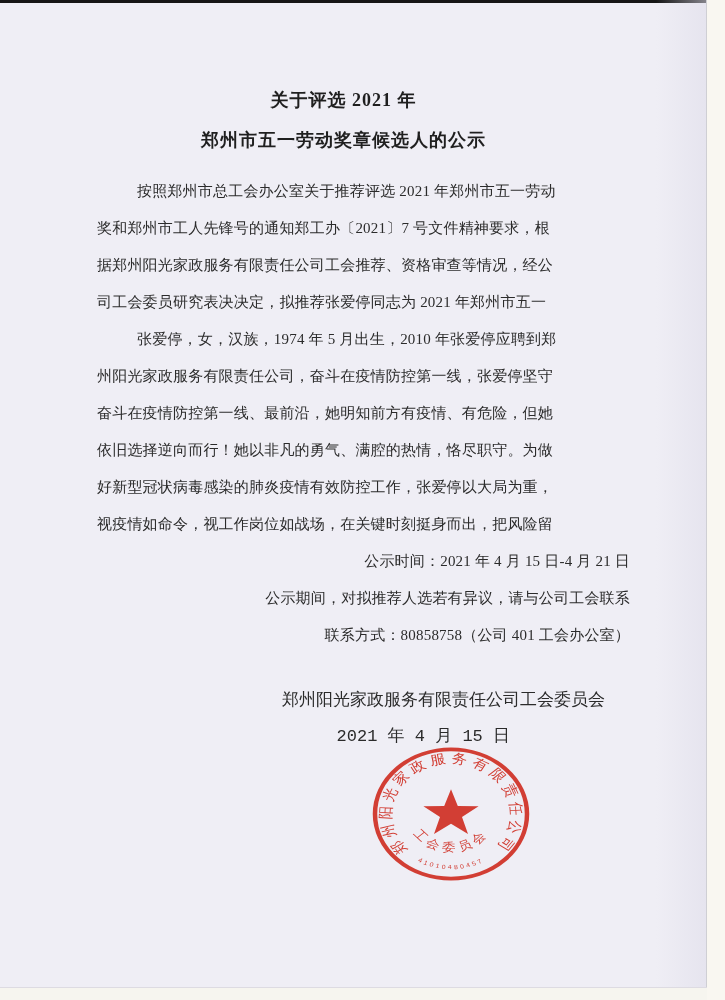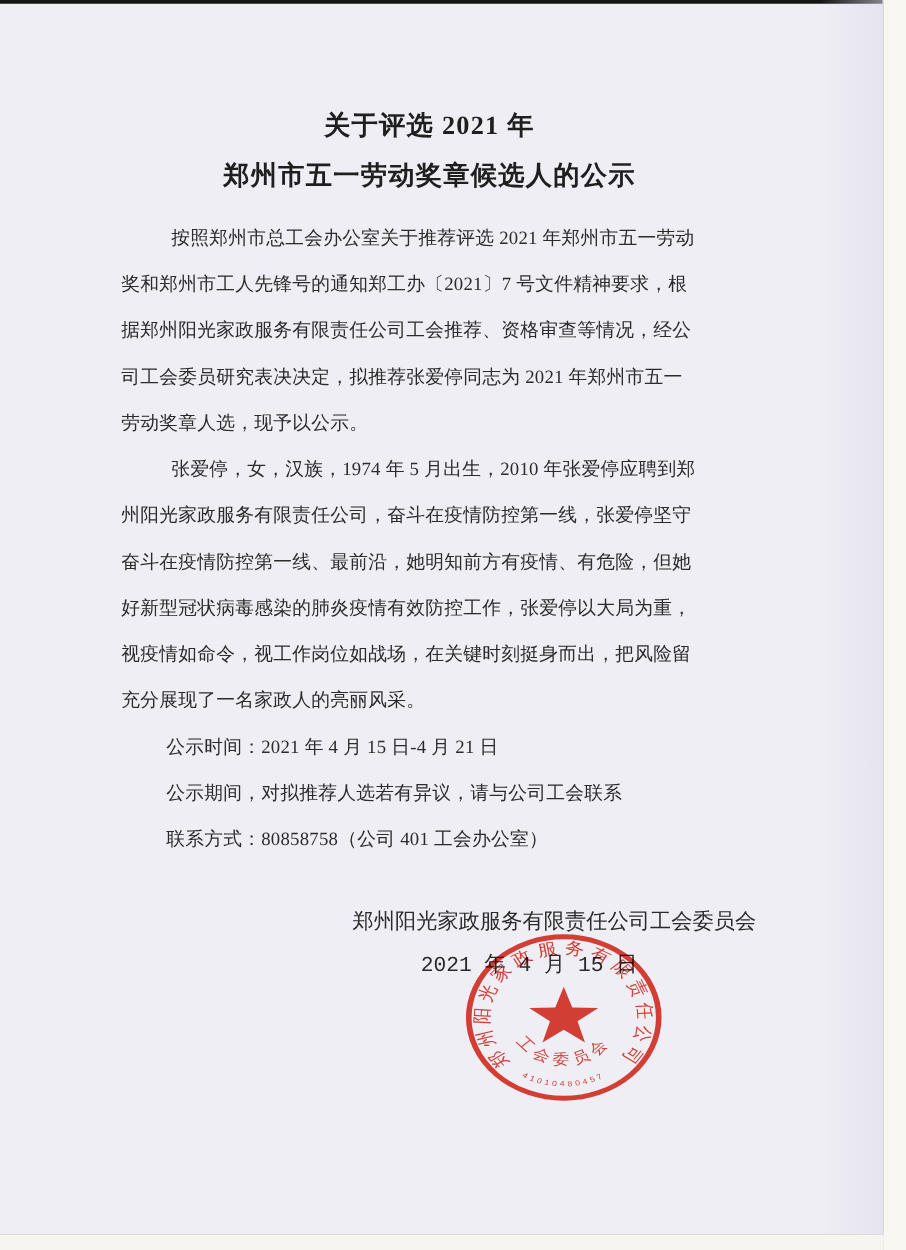--- a/index.html
+++ b/index.html
@@ -26,32 +26,32 @@
   }
   .edge-bottom {
     position:absolute; left:0; bottom:0; width:707px; height:12px;
     background:#f6f5ef; border-top:1px solid #dddbe2;
   }
   .content {
     position:absolute; left:97px; top:80px; width:533px;
   }
   .title {
     margin:0; height:40px; line-height:40px;
-    font-size:21px; font-weight:700; letter-spacing:1px;
+    font-size:18px; font-weight:700; letter-spacing:1px;
     text-align:center; transform:translateX(-20px);
     color:#1f1f1f;
   }
   .body { margin-top:13px; }
   .line {
     height:37px; line-height:37px;
     font-size:15px; letter-spacing:0.2px;
     white-space:nowrap;
   }
   .indent  { padding-left:40px; }
-  .indent2 { padding-left:36px; }
+  .indent2 { padding-left:36px;text-align:right; }
   .sig-org {
     margin-top:27px; height:37px; line-height:37px;
     font-size:17px; text-align:right; padding-right:25px;
     white-space:nowrap;
   }
   .sig-date {
     height:37px; line-height:37px;
     font-size:17px; text-align:right; padding-right:120px;
     white-space:nowrap;
     font-family:Liberation Mono, monospace;
@@ -76,28 +76,27 @@
 
   <div class="content">
     <h1 class="title">关于评选 2021 年</h1>
     <h1 class="title">郑州市五一劳动奖章候选人的公示</h1>
 
     <div class="body">
       <div class="line indent">按照郑州市总工会办公室关于推荐评选 2021 年郑州市五一劳动</div>
       <div class="line">奖和郑州市工人先锋号的通知郑工办〔2021〕7 号文件精神要求，根</div>
       <div class="line">据郑州阳光家政服务有限责任公司工会推荐、资格审查等情况，经公</div>
       <div class="line">司工会委员研究表决决定，拟推荐张爱停同志为 2021 年郑州市五一</div>
-      <div class="line">劳动奖章人选，现予以公示。</div>
 
       <div class="line indent">张爱停，女，汉族，1974 年 5 月出生，2010 年张爱停应聘到郑</div>
       <div class="line">州阳光家政服务有限责任公司，奋斗在疫情防控第一线，张爱停坚守</div>
       <div class="line">奋斗在疫情防控第一线、最前沿，她明知前方有疫情、有危险，但她</div>
+      <div class="line">依旧选择逆向而行！她以非凡的勇气、满腔的热情，恪尽职守。为做</div>
       <div class="line">好新型冠状病毒感染的肺炎疫情有效防控工作，张爱停以大局为重，</div>
       <div class="line">视疫情如命令，视工作岗位如战场，在关键时刻挺身而出，把风险留</div>
-      <div class="line">充分展现了一名家政人的亮丽风采。</div>
 
       <div class="line indent2">公示时间：2021 年 4 月 15 日-4 月 21 日</div>
       <div class="line indent2">公示期间，对拟推荐人选若有异议，请与公司工会联系</div>
       <div class="line indent2">联系方式：80858758（公司 401 工会办公室）</div>
     </div>
 
     <div class="sig-org">郑州阳光家政服务有限责任公司工会委员会</div>
     <div class="sig-date">2021 年 4 月 15 日</div>
   </div>
 

